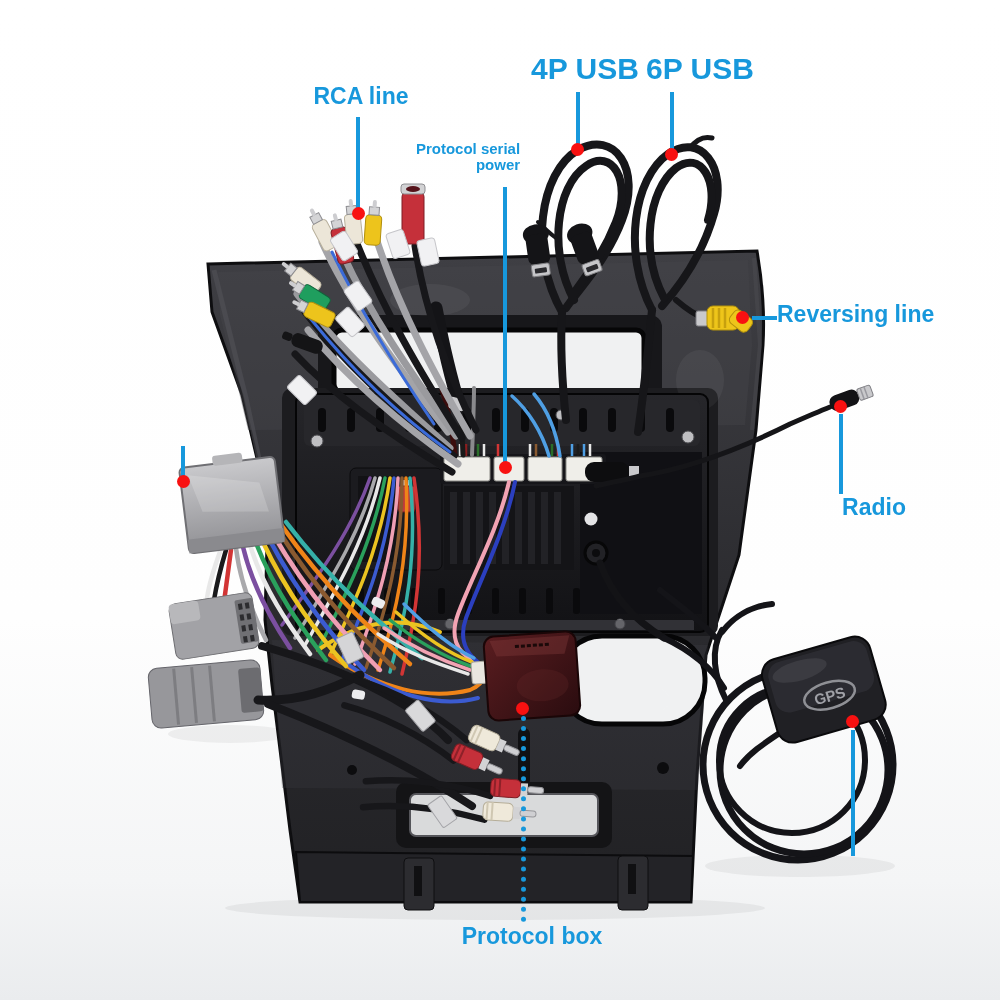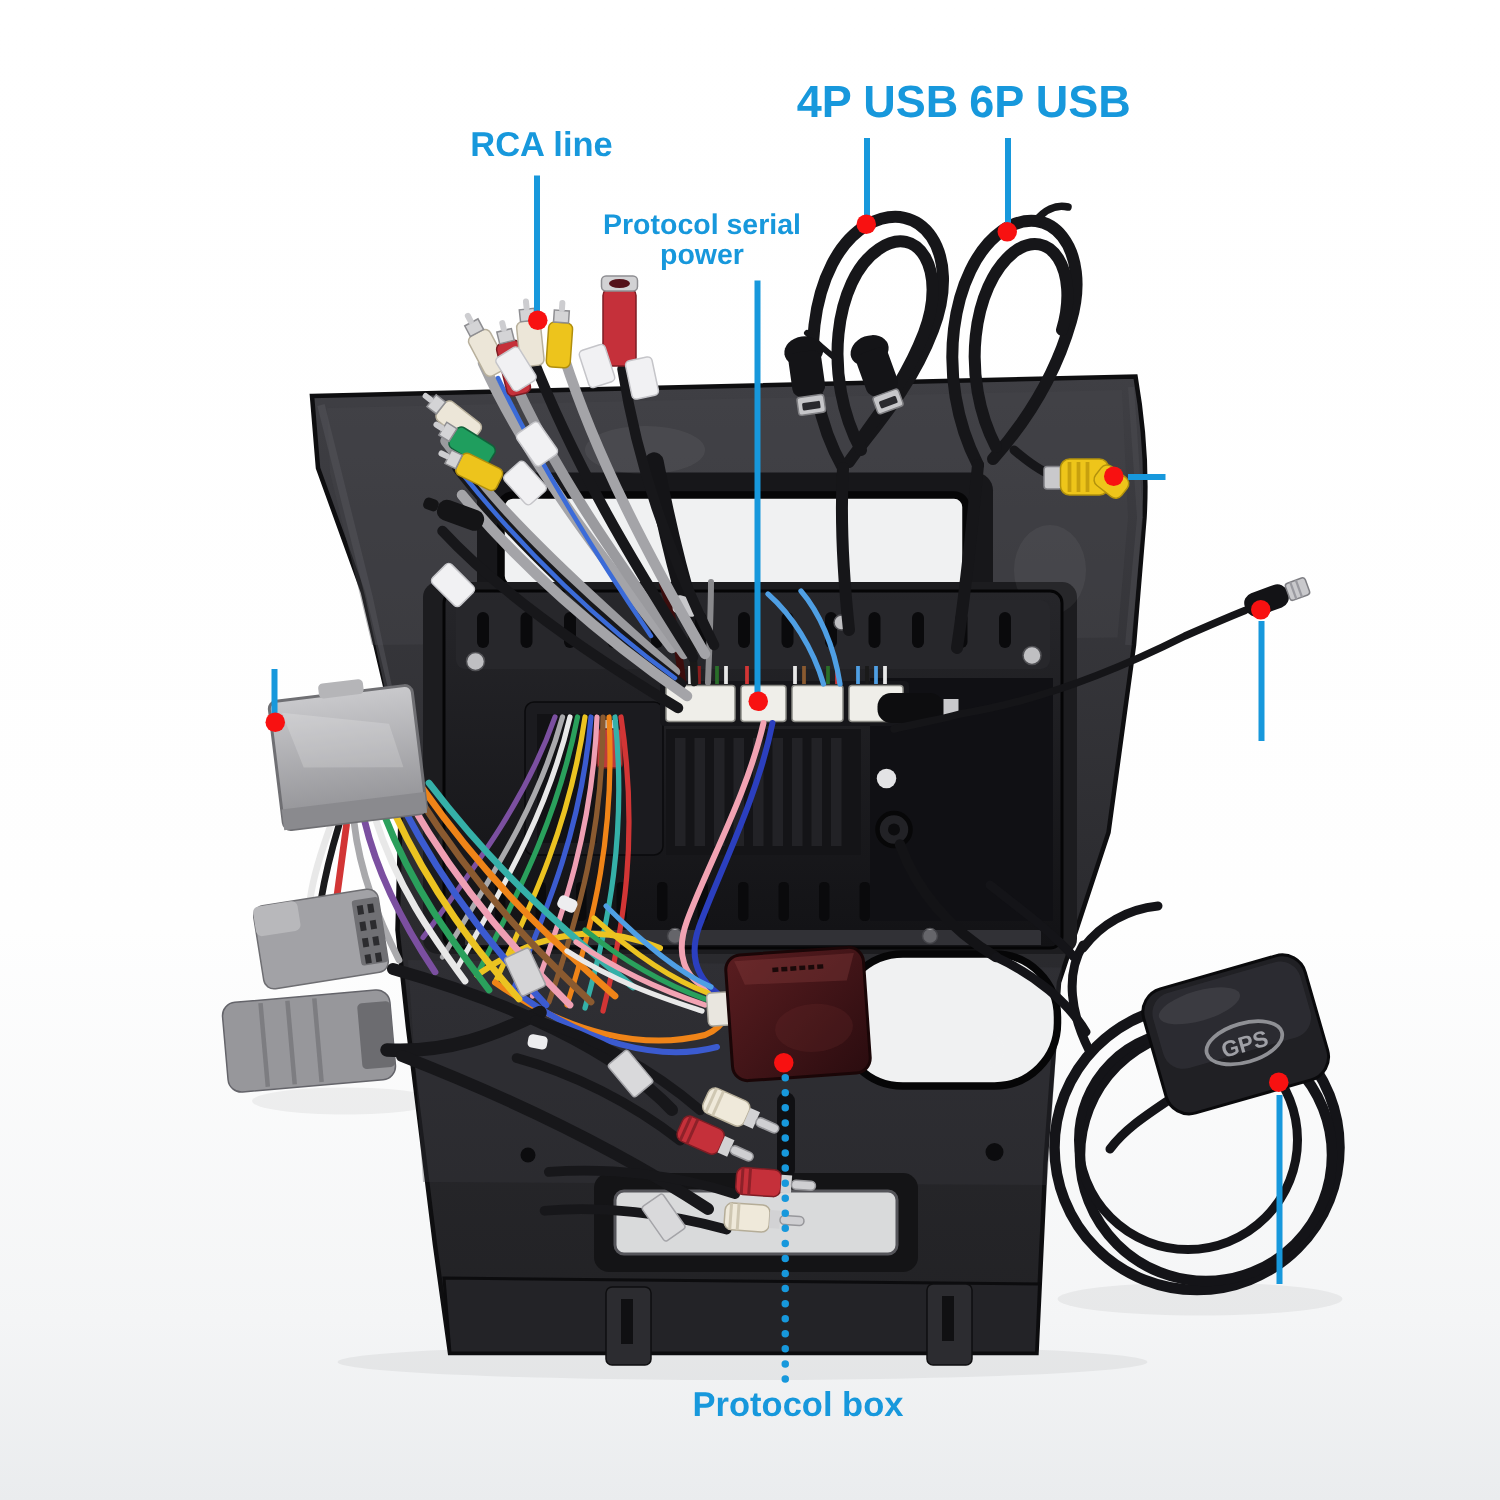--- a/index.html
+++ b/index.html
@@ -7,22 +7,22 @@
   .stage {
     position:relative; width:1000px; height:1000px; overflow:hidden;
     background:linear-gradient(180deg,#ffffff 0%,#fefefe 62%,#f4f5f6 88%,#eaecee 100%);
     font-family:"Liberation Sans", sans-serif;
   }
   .photo-svg { position:absolute; left:0; top:0; }
   .callout {
     position:absolute; color:var(--accent); font-weight:700;
     font-size:23px; line-height:1.06; white-space:nowrap;
   }
-  .callout.center { transform:translateX(-50%); text-align:center; }
-  .callout.small { font-size:19px; }
+  .callout.center { transform:translateX(-50%); text-align:right; }
+  .callout.small { font-size:15px; }
   .callout.big { font-size:30px; }
   .leader { position:absolute; background:var(--accent); }
   .leader.v { width:4px; }
   .leader.h { height:4px; }
   .leader.dotted { width:0; background:none; border-left:5px dotted var(--accent); }
   .dot { position:absolute; width:13px; height:13px; border-radius:50%; background:var(--marker); }
 </style>
 </head>
 <body>
 
@@ -514,27 +514,29 @@
 <div class="dot" style="left:499px;top:461px"></div>
 
 <div class="callout center big" style="left:585px;top:53px">4P USB</div>
 <div class="leader v" style="left:576px;top:92px;height:53px"></div>
 <div class="dot" style="left:571px;top:143px"></div>
 
 <div class="callout center big" style="left:700px;top:53px">6P USB</div>
 <div class="leader v" style="left:670px;top:92px;height:58px"></div>
 <div class="dot" style="left:665px;top:148px"></div>
 
+<div class="callout" style="left:777px;top:302px">Reversing line</div>
 <div class="leader h" style="left:752px;top:316px;width:25px"></div>
 <div class="dot" style="left:736px;top:311px"></div>
 
 <div class="leader v" style="left:181px;top:446px;height:30px"></div>
 <div class="dot" style="left:177px;top:475px"></div>
 
 <div class="callout center" style="left:874px;top:495px">
+  <span style="display:block">Radio</span>
 </div>
 <div class="leader v" style="left:839px;top:414px;height:80px"></div>
 <div class="dot" style="left:834px;top:400px"></div>
 
 <div class="leader v" style="left:851px;top:730px;height:126px"></div>
 <div class="dot" style="left:846px;top:715px"></div>
 
 <div class="callout center" style="left:532px;top:924px">Protocol box</div>
 <div class="leader dotted" style="left:521px;top:716px;height:206px"></div>
 <div class="dot" style="left:516px;top:702px"></div>

